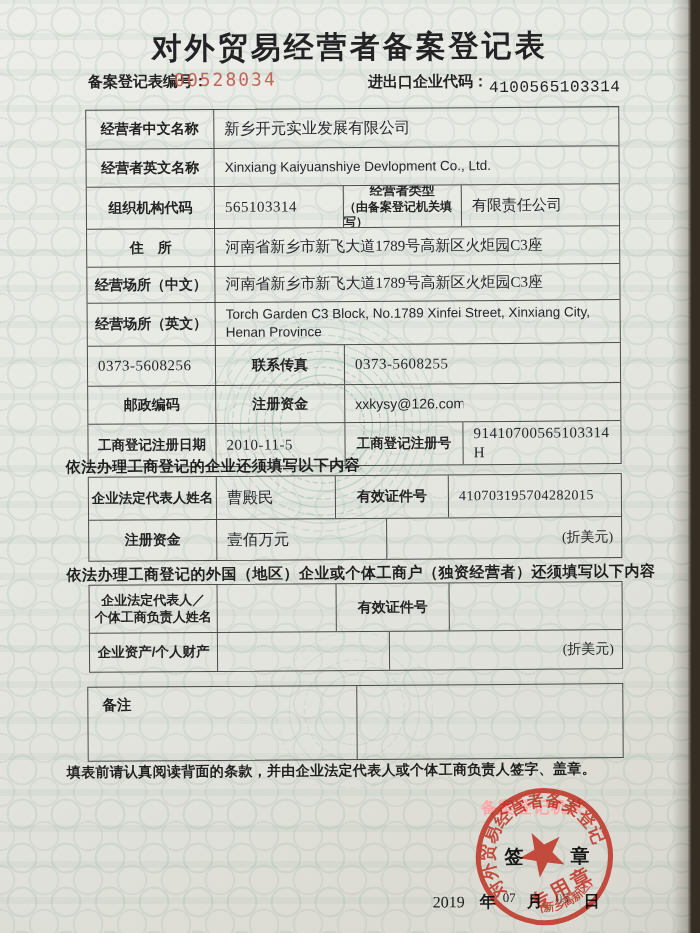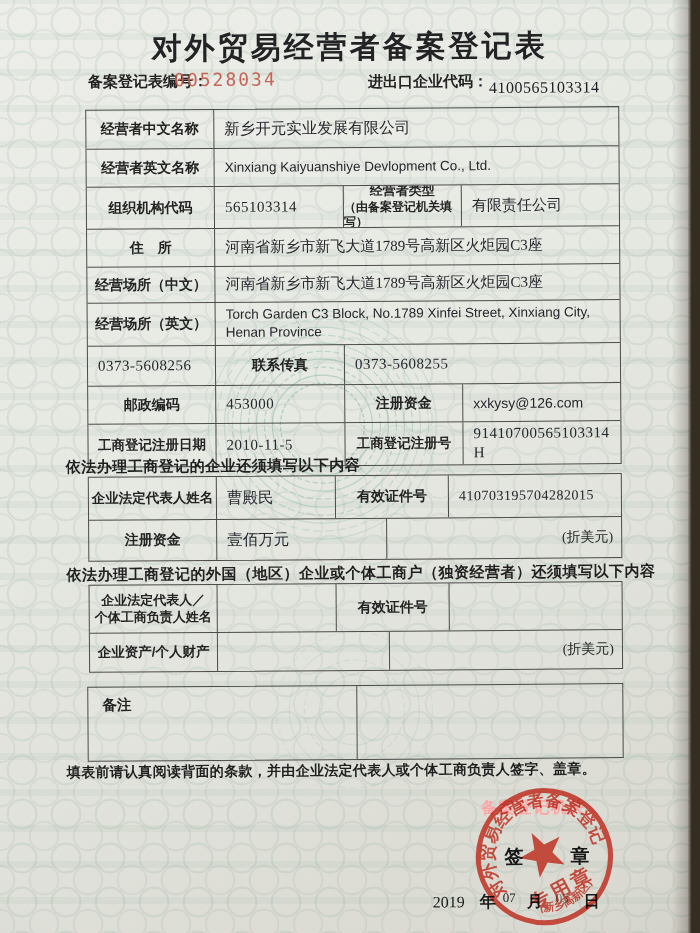--- a/index.html
+++ b/index.html
@@ -35,21 +35,21 @@
   .abs{position:absolute;}
   .title{
     left:0;top:27px;width:700px;text-align:center;
     font-size:30px;font-weight:bold;color:#232325;letter-spacing:3px;
   }
   .metaLabel{font-size:15px;font-weight:bold;color:#222;text-align:right;}
   .redNo{
     font-family:"DejaVu Sans Mono", monospace;
     font-size:18px;color:#c25a4b;letter-spacing:2px;opacity:.92;
   }
-  .serif{font-family:Liberation Serif, serif;}
+  .serif{font-family:Liberation Mono, monospace;}
   .codeVal{font-size:16px;color:#1e1e22;letter-spacing:.5px;}
 
   .t{position:absolute;border:1.6px solid #4b4b49;background:rgba(255,255,255,.06);}
   .tr{display:grid;}
   .tr:not(:last-child){border-bottom:1px solid #4b4b49;}
   .cell{display:flex;align-items:center;min-width:0;overflow:hidden;}
   .cell:not(:last-child){border-right:1px solid #4b4b49;}
   .lab{justify-content:center;text-align:left;font-weight:bold;font-size:14px;color:#232323;flex-direction:column;line-height:1.25;}
   .lab.small{font-size:13px;}
   .val{padding-left:10px;font-size:15.5px;color:#26262c;}
@@ -139,21 +139,20 @@
       <div class="cell lab">经营场所（英文）</div>
       <div class="cell val en">Torch Garden C3 Block, No.1789 Xinfei Street, Xinxiang City, Henan Province</div>
     </div>
     <div class="tr" style="height:39px;grid-template-columns:128px 129px 118px 1fr">
       <div class="cell val num">0373-5608256</div>
       <div class="cell lab">联系传真</div>
       <div class="cell val num">0373-5608255</div>
     </div>
     <div class="tr" style="height:37px;grid-template-columns:128px 129px 118px 1fr">
       <div class="cell lab">邮政编码</div>
-      <div class="cell val num">453000</div>
       <div class="cell lab">注册资金</div>
       <div class="cell val" style="font-size:14px">xxkysy@126.com</div>
     </div>
     <div class="tr" style="height:42px;grid-template-columns:128px 129px 118px 1fr">
       <div class="cell lab" style="font-size:13.5px">工商登记注册日期</div>
       <div class="cell val num">2010-11-5</div>
       <div class="cell lab" style="font-size:13.5px">工商登记注册号</div>
       <div class="cell val num wrap">91410700565103314H</div>
     </div>
   </div>

